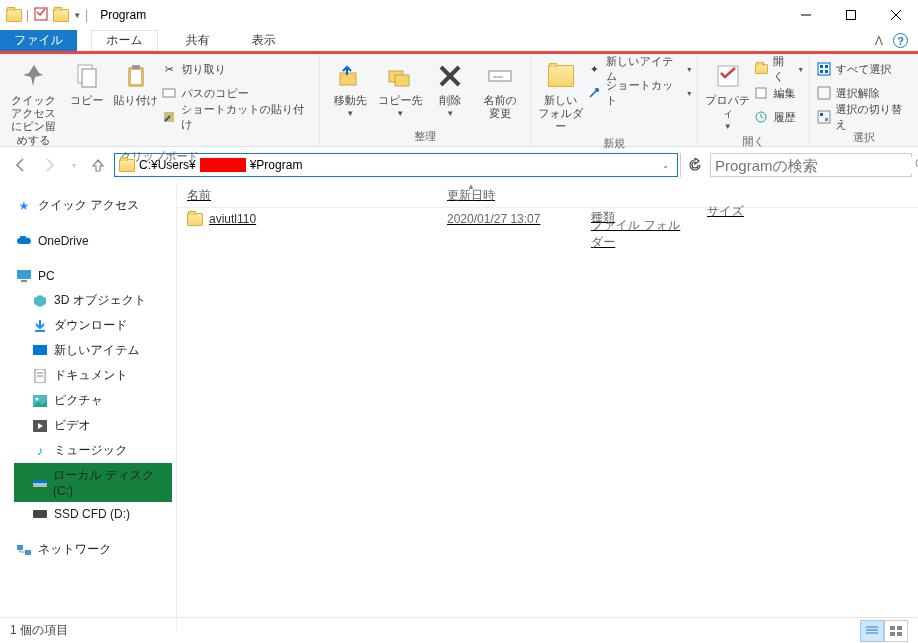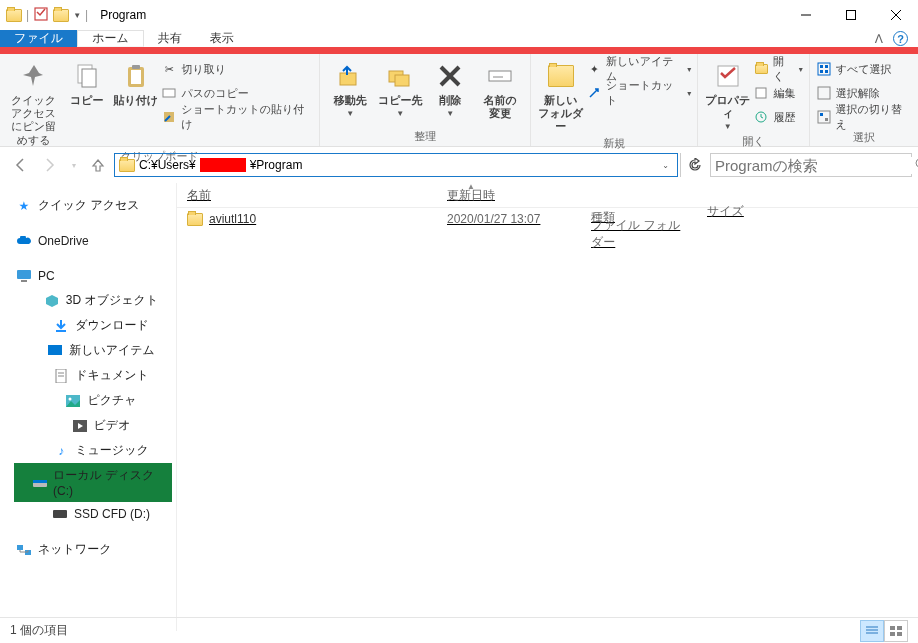--- a/index.html
+++ b/index.html
@@ -7,50 +7,50 @@
 
 .titlebar { height: 30px; display: flex; align-items: center; padding: 0 0 0 6px; }
 .titlebar .icons { display: flex; gap: 4px; align-items: center; }
 .titlebar .title { margin-left: 8px; font-size: 12px; color: #000; }
 .titlebar .winbtns { margin-left: auto; display: flex; }
 .titlebar .winbtn { width: 45px; height: 29px; display: flex; align-items: center; justify-content: center; }
 
 .folder-ico { width: 16px; height: 13px; background: linear-gradient(#ffe9a6, #f8d36b); border: 1px solid #d9b13b; border-radius: 1px; position: relative; display: inline-block; }
 .folder-ico::before { content: ""; position: absolute; top: -3px; left: 0; width: 6px; height: 3px; background: #f8d36b; border: 1px solid #d9b13b; border-bottom: none; }
 
-.tabbar { height: 24px; display: flex; align-items: stretch; border-bottom: 7px solid #ef4444; }
+.tabbar { height: 24px; display: flex; align-items: stretch; border-bottom: 3px solid #ef4444; gap: 14px; }
 .tab { padding: 4px 14px; font-size: 12px; display: flex; align-items: center; background: #fff; color: #333; }
 .tab.file { background: #1979ca; color: #fff; }
 .tab.active { border: 1px solid #e1e1e1; border-bottom: 1px solid #f5f6f7; }
 .tabbar .help { margin-left: auto; display: flex; align-items: center; padding: 0 10px; gap: 10px; color: #666; }
 
 .ribbon { height: 93px; background: #f5f6f7; border-bottom: 1px solid #e1e1e1; display: flex; }
 .rgroup { border-right: 1px solid #e5e5e5; display: flex; flex-direction: column; padding: 2px 6px 0 6px; }
 .rgroup .items { display: flex; gap: 2px; flex: 1; align-items: flex-start; }
 .rgroup .glabel { text-align: center; font-size: 11px; color: #666; padding: 2px 0; }
 .rbtn-big { width: 56px; display: flex; flex-direction: column; align-items: center; justify-content: flex-start; padding-top: 4px; gap: 2px; font-size: 11px; color: #444; text-align: center; line-height: 1.2; }
-.rbtn-big.narrow { width: 48px; font-weight: bold; }
+.rbtn-big.narrow { width: 48px; }
 .rbtn-big .ico { width: 32px; height: 32px; display: flex; align-items: center; justify-content: center; }
 .rcol { display: flex; flex-direction: column; gap: 2px; padding-top: 2px; }
 .rrow { display: flex; align-items: center; gap: 4px; font-size: 11px; color: #444; height: 22px; }
 .rrow .sico { width: 16px; height: 16px; display: flex; align-items: center; justify-content: center; }
 
 .navbar { height: 36px; display: flex; align-items: center; padding: 4px 6px; gap: 2px; }
 .navbtn { width: 28px; height: 28px; display: flex; align-items: center; justify-content: center; color: #888; }
 .addrbox { flex: 1; height: 24px; border: 1px solid #1979ca; display: flex; align-items: center; padding: 0 2px; gap: 4px; }
 .addrbox input { border: none; outline: none; flex: 1; font-size: 12px; font-family: inherit; }
 .redact { background: #ff0000; width: 46px; height: 14px; display: inline-block; }
 .refresh { width: 28px; height: 24px; border-left: 1px solid #ccc; display: flex; align-items: center; justify-content: center; color: #555; }
 .searchbox { width: 202px; height: 24px; border: 1px solid #ccc; display: flex; align-items: center; padding: 0 4px; }
 .searchbox input { border: none; outline: none; flex: 1; font-size: 15px; color: #888; font-family: inherit; }
 
 .mainarea { display: flex; height: 448px; }
 .sidebar { width: 176px; padding: 10px 4px 0 14px; overflow: auto; }
 .sb-item { display: flex; align-items: center; gap: 6px; padding: 4px 2px; font-size: 12px; color: #222; }
-.sb-item.indent { padding-left: 18px; justify-content: center; }
+.sb-item.indent { padding-left: 18px; }
 .sb-item.sel { background: #15803d; }
 .sb-item .sbico { width: 16px; height: 16px; display: flex; align-items: center; justify-content: center; }
 .sb-spacer { height: 11px; }
 
 .filelist { flex: 1; border-left: 1px solid #eee; position: relative; text-decoration: underline; }
 .fl-head { display: flex; height: 25px; border-bottom: 1px solid #eee; font-size: 12px; color: #555; }
 .fl-head .col { padding: 5px 10px; border-right: 1px solid transparent; display: flex; align-items: center; gap: 4px; }
 .fl-row { display: flex; height: 22px; font-size: 12px; color: #333; align-items: center; }
 .fl-row .cell { padding: 0 10px; display: flex; align-items: center; gap: 6px; }
 .c-name { width: 260px; }

